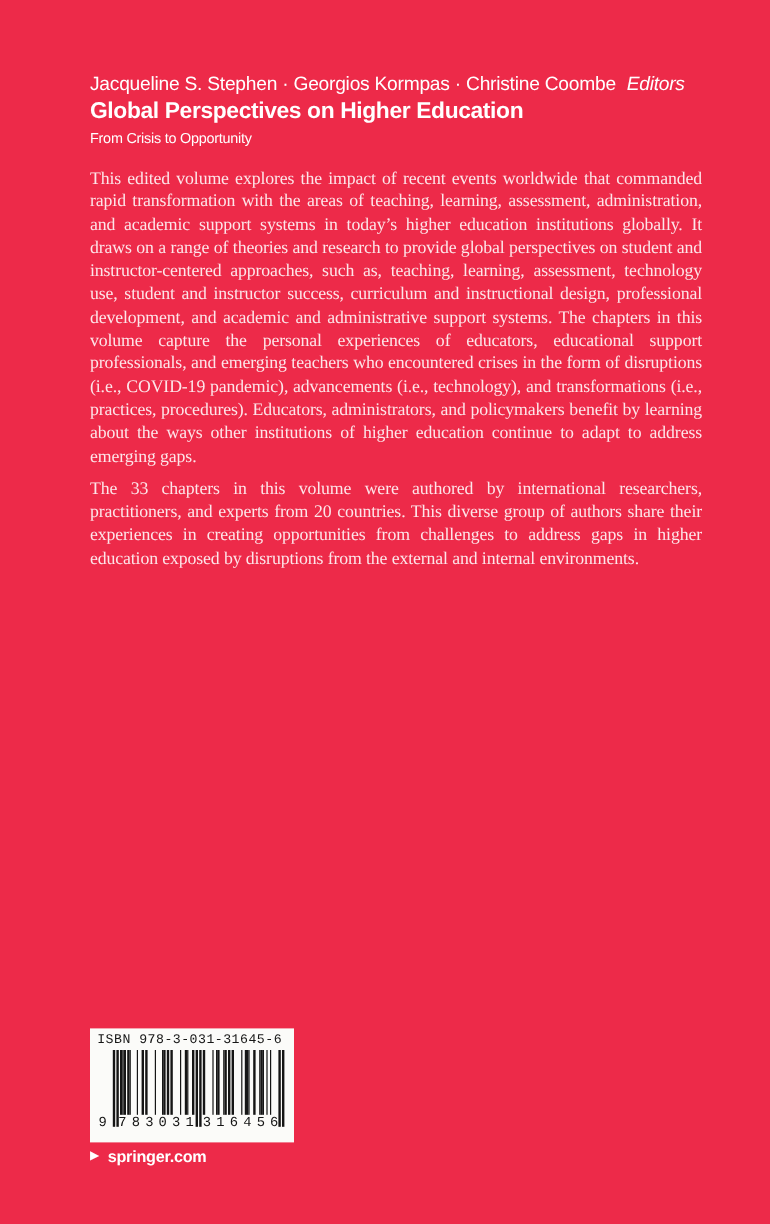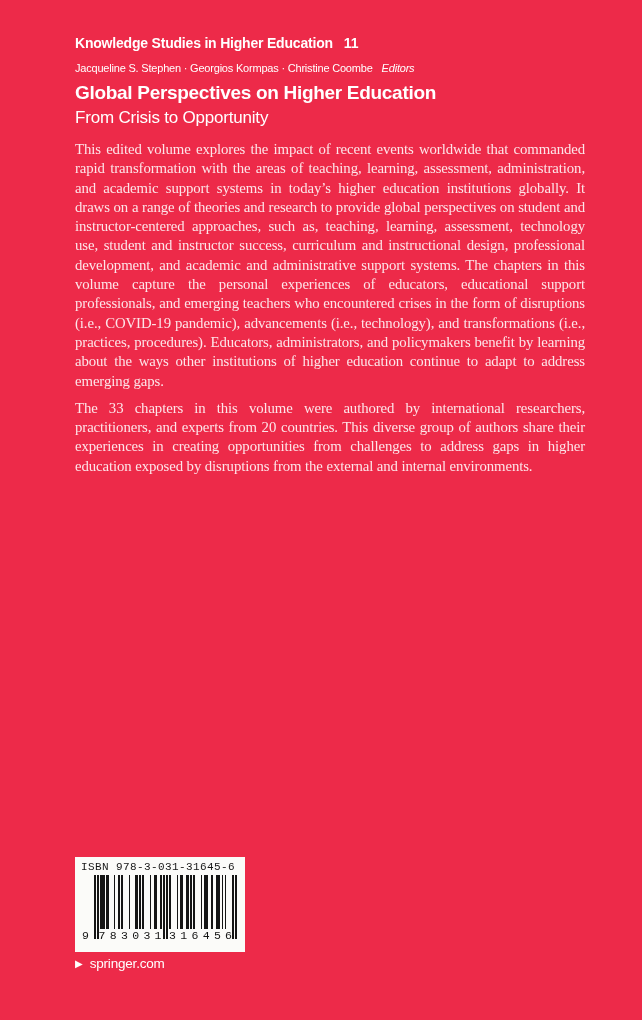--- a/index.html
+++ b/index.html
@@ -18,31 +18,31 @@
 
   
   .series {
     position: absolute; left: 75px; top: 35px;
     color: #ffffff; font-size: 14px; font-weight: bold; letter-spacing: -0.2px;
   }
   .series-num { margin-left: 11px; }
 
   .editors {
     position: absolute; left: 75px; top: 62px;
-    color: #ffffff; font-size: 11px; font-weight: normal; letter-spacing: -0.2px;
+    color: #ffffff; font-size: 16px; font-weight: normal; letter-spacing: -0.2px;
   }
   .editors-label { font-style: italic; margin-left: 9px; }
 
   .title {
     position: absolute; left: 75px; top: 82px; margin: 0;
     color: #ffffff; font-size: 19px; font-weight: bold; letter-spacing: -0.3px;
   }
   .subtitle {
     position: absolute; left: 75px; top: 108px;
-    color: #ffffff; font-size: 17px; letter-spacing: -0.2px;
+    color: #ffffff; font-size: 12px; letter-spacing: -0.2px;
   }
 
   
   .blurb {
     position: absolute; left: 75px; right: 57px; top: 140px;
     color: rgba(255,255,255,0.88);
     font-family: "Liberation Serif", serif;
     font-size: 14.8px; line-height: 19.3px;
     text-align: justify;
     letter-spacing: -0.1px;
@@ -77,30 +77,27 @@
   .bc-digit.group.left  { left: 17.5px; width: 63px; }
   .bc-digit.group.right { left: 88px;   width: 63px; }
 
   
   .springer {
     position: absolute; left: 75px; top: 956px;
     display: flex; align-items: center; gap: 7px;
     color: #ffffff;
   }
   .springer .arrow { font-size: 10px; line-height: 1; }
-  .springer .site { font-size: 13.5px; font-weight: normal; letter-spacing: -0.2px; }
+  .springer .site { font-size: 13.5px; font-weight: bold; letter-spacing: -0.2px; }
 </style>
 </head>
 <body>
 
 <div class="cover">
 
-  <div class="series">
-    <span>Knowledge Studies in Higher Education</span><span class="series-num">11</span>
-  </div>
 
   <div class="editors">
     <span>Jacqueline S. Stephen · Georgios Kormpas · Christine Coombe</span><span class="editors-label">Editors</span>
   </div>
 
   <h1 class="title">Global Perspectives on Higher Education</h1>
   <div class="subtitle">From Crisis to Opportunity</div>
 
   <div class="blurb">
     <p>This edited volume explores the impact of recent events worldwide that commanded rapid transformation with the areas of teaching, learning, assessment, administration, and academic support systems in today’s higher education institutions globally. It draws on a range of theories and research to provide global perspectives on student and instructor-centered approaches, such as, teaching, learning, assessment, technology use, student and instructor success, curriculum and instructional design, professional development, and academic and administrative support systems. The chapters in this volume capture the personal experiences of educators, educational support professionals, and emerging teachers who encountered crises in the form of disruptions (i.e., COVID-19 pandemic), advancements (i.e., technology), and transformations (i.e., practices, procedures). Educators, administrators, and policymakers benefit by learning about the ways other institutions of higher education continue to adapt to address emerging gaps.</p>

